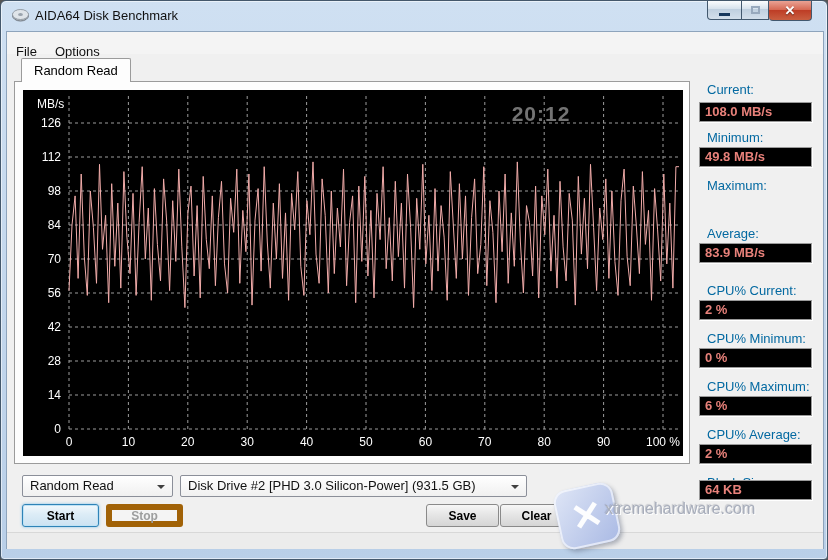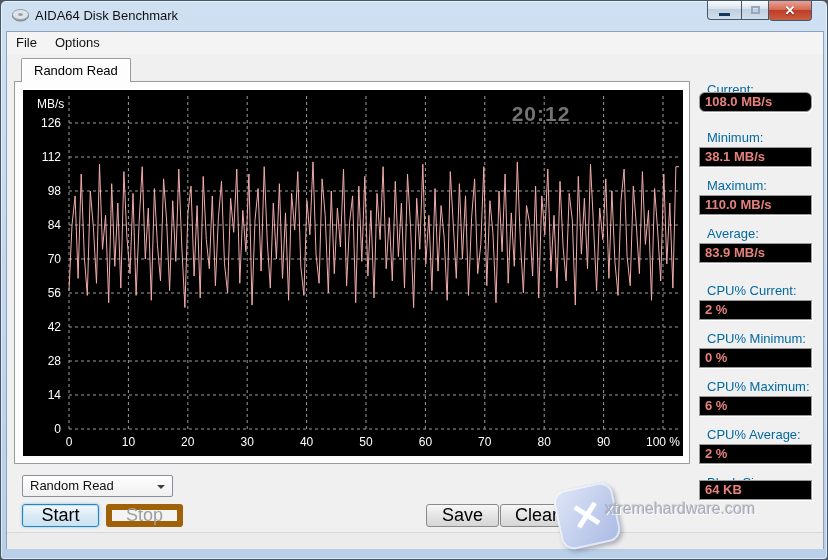--- a/index.html
+++ b/index.html
@@ -26,21 +26,21 @@
     color:#fff; font-weight:bold; font-size:12px; text-shadow:0 1px 1px rgba(0,0,0,.5); }
   .glyph-min { width:11px; height:3px; background:#16375c; margin-top:8px; }
   .glyph-max { width:9px; height:8px; border:2px solid #98a9bd; }
   .winbtn.close span{ font-size:13px; }
 
   
   .client { position:absolute; left:5px; top:30px; width:818px; height:518px;
     background:#f0f0f0; border:1px solid #8ea4bc; }
 
   .menubar { position:absolute; left:0; top:0; width:100%; height:22px; background:#f4f4f4; }
-  .menu-item { display:inline-block; padding:3px 9px; font-size:13px; color:#111; cursor:default; }
+  .menu-item { display:inline-block; padding:12px 9px; font-size:13px; color:#111; cursor:default; }
 
   
   .tab { position:absolute; left:14px; top:26px; height:24px; padding:4px 12px 0 12px;
     background:#fdfdfd; border:1px solid #9b9b9b; border-bottom:none;
     border-radius:2px 2px 0 0; font-size:13px; z-index:2; }
   .tabpage { position:absolute; left:7px; top:49px; width:676px; height:383px;
     background:#fdfdfd; border:1px solid #9b9b9b; z-index:1; }
 
   .chart { position:absolute; left:8px; top:8px; width:660px; height:366px; background:#000; }
   .chart svg { position:absolute; left:0; top:0; }
@@ -56,22 +56,22 @@
 
   
   .combo { position:absolute; height:22px; background:linear-gradient(#fff,#f0f0f0);
     border:1px solid #8b8f99; border-radius:2px; font-size:13px; color:#111;
     line-height:20px; padding-left:7px; cursor:default; }
   .combo .arrow { position:absolute; right:7px; top:9px; width:0; height:0;
     border-left:4px solid transparent; border-right:4px solid transparent;
     border-top:4px solid #404040; }
 
   
-  .btn { position:absolute; height:23px; border-radius:3px; font-size:18px;
-    display:flex; align-items:center; justify-content:center; cursor:default; }
+  .btn { position:absolute; height:23px; border-radius:3px; font-size:12px;
+    display:flex; align-items:center; justify-content:center; cursor:default;font-weight:bold; }
   .btn.default { border:1px solid #2f83b7; background:linear-gradient(#f2f8fc,#dcecf6 45%,#cbe2f2);
     box-shadow:0 0 3px #7fc0e8, inset 0 0 0 1px #bfe2f5; color:#000; }
   .btn.disabled { border:6px solid #a16207; background:#f4f4f4; color:#9d9e9e; }
   .btn.normal { border:1px solid #8a8a8a; background:linear-gradient(#f7f7f7,#e6e6e6 45%,#d5d5d5); color:#000; }
 
   .bottom-sep { position:absolute; left:0px; top:500px; width:100%; height:1px; background:#d8d8d8; }
   .bottom-strip { position:absolute; left:0; top:501px; width:100%; height:16px; background:#ececec; }
 
   
   .watermark { position:absolute; left:552px; top:483px; width:266px; height:70px; z-index:30; pointer-events:none; }
@@ -162,43 +162,46 @@
             <text x="38" y="343" fill="#fff" font-size="12" text-anchor="end" font-family="Liberation Sans, sans-serif">0</text>
             <text x="14" y="18" fill="#fff" font-size="12" font-family="Liberation Sans, sans-serif">MB/s</text>
             <polyline points="46.0,200.6 49.0,135.0 52.1,105.9 55.1,188.4 58.2,84.0 61.3,166.6 64.3,205.4 67.3,101.0 70.4,137.4 73.5,193.3 76.5,74.3 79.5,159.3 82.6,125.3 85.7,212.7 88.7,93.7 91.8,176.3 94.8,113.1 97.8,198.1 100.9,81.6 103.9,147.1 107.0,183.6 110.0,103.4 113.1,205.4 116.1,132.6 119.2,76.7 122.3,169.0 125.3,118.0 128.3,210.3 131.4,98.6 134.4,154.4 137.5,190.9 140.6,88.9 143.6,130.1 146.6,200.6 149.7,110.7 152.8,171.4 155.8,79.1 158.8,156.9 161.9,217.6 164.9,122.9 168.0,96.1 171.1,186.0 174.1,115.6 177.2,207.9 180.2,86.4 183.3,149.6 186.3,178.7 189.3,105.9 192.4,195.7 195.4,127.7 198.5,91.3 201.5,173.9 204.6,203.0 207.6,108.3 210.7,142.3 213.8,79.1 216.8,193.3 219.8,120.4 222.9,161.7 225.9,84.0 229.0,215.1 232.0,130.1 235.1,98.6 238.1,181.1 241.2,76.7 244.3,152.0 247.3,198.1 250.3,113.1 253.4,169.0 256.4,93.7 259.5,188.4 262.5,122.9 265.6,210.3 268.6,103.4 271.7,139.9 274.8,81.6 277.8,176.3 280.9,205.4 283.9,110.7 286.9,144.7 290.0,71.9 293.0,164.1 296.1,193.3 299.1,88.9 302.2,125.3 305.3,203.0 308.3,101.0 311.3,183.6 314.4,118.0 317.4,156.9 320.5,79.1 323.6,195.7 326.6,132.6 329.6,105.9 332.7,212.7 335.8,96.1 338.8,171.4 341.8,86.4 344.9,186.0 347.9,120.4 351.0,207.9 354.0,103.4 357.1,149.6 360.1,76.7 363.2,178.7 366.3,127.7 369.3,190.9 372.3,91.3 375.4,166.6 378.4,113.1 381.5,198.1 384.5,84.0 387.6,137.4 390.6,217.6 393.7,108.3 396.8,159.3 399.8,74.3 402.8,173.9 405.9,125.3 408.9,200.6 412.0,98.6 415.0,181.1 418.1,115.6 421.1,147.1 424.2,210.3 427.3,81.6 430.3,135.0 433.3,188.4 436.4,93.7 439.4,169.0 442.5,105.9 445.5,205.4 448.6,127.7 451.6,88.9 454.7,183.6 457.8,154.4 460.8,76.7 463.8,195.7 466.9,110.7 469.9,142.3 473.0,212.7 476.0,101.0 479.1,161.7 482.1,84.0 485.2,193.3 488.3,122.9 491.3,176.3 494.3,71.9 497.4,152.0 500.4,203.0 503.5,115.6 506.5,132.6 509.6,186.0 512.6,96.1 515.7,207.9 518.8,105.9 521.8,144.7 524.8,79.1 527.9,181.1 531.0,125.3 534.0,198.1 537.0,91.3 540.1,156.9 543.1,190.9 546.2,103.4 549.3,130.1 552.3,215.1 555.3,86.4 558.4,164.1 561.4,108.3 564.5,178.7 567.5,74.3 570.6,137.4 573.6,200.6 576.7,118.0 579.8,149.6 582.8,88.9 585.9,188.4 588.9,101.0 591.9,171.4 595.0,205.4 598.0,110.7 601.1,79.1 604.1,166.6 607.2,195.7 610.3,96.1 613.3,135.0 616.4,183.6 619.4,81.6 622.4,154.4 625.5,120.4 628.5,210.3 631.6,98.6 634.6,139.9 637.7,190.9 640.8,84.0 643.8,173.9 646.8,113.1 649.9,198.1 652.9,76.7 656.0,76.7" fill="none" stroke="#f2acaa" stroke-width="1"></polyline>
           </svg>
         <div class="clock" id="clock" style="color: #737373;">20:12</div>
       </div>
     </div>
 
     <div class="stats" id="stats">
         <div class="stat-label" style="top: 50px;">Current:</div>
-        <div class="stat-value" style="top: 60px; border-radius: 6px;">108.0 MB/s</div>
+        <div class="stat-value" style="top: 70px;">108.0 MB/s</div>
         <div class="stat-label" style="top: 98px;">Minimum:</div>
-        <div class="stat-value" style="top: 115px;">38.1 MB/s</div>
+        <div class="stat-value" style="top: 115px;">49.8 MB/s</div>
         <div class="stat-label" style="top: 146px;">Maximum:</div>
-        <div class="stat-value" style="top: 163px;">110.0 MB/s</div>
         <div class="stat-label" style="top: 194px;">Average:</div>
         <div class="stat-value" style="top: 211px;">83.9 MB/s</div>
         <div class="stat-label" style="top: 251px;">CPU% Current:</div>
         <div class="stat-value" style="top: 268px;">2 %</div>
         <div class="stat-label" style="top: 299px;">CPU% Minimum:</div>
         <div class="stat-value" style="top: 316px;">0 %</div>
         <div class="stat-label" style="top: 347px;">CPU% Maximum:</div>
         <div class="stat-value" style="top: 364px;">6 %</div>
         <div class="stat-label" style="top: 395px;">CPU% Average:</div>
         <div class="stat-value" style="top: 412px;">2 %</div>
         <div class="stat-label" style="top: 443px;">Block Size:</div>
         <div class="stat-value" style="top: 448px;">64 KB</div>
       </div>
 
     <div class="combo" style="left:15px; top:443px; width:151px;">
       <span>Random Read</span>
       <span class="arrow"></span>
     </div>
+    <div class="combo" style="left:173px; top:443px; width:347px;">
+      <span>Disk Drive #2  [PHD 3.0 Silicon-Power]  (931.5 GB)</span>
+      <span class="arrow"></span>
+    </div>
 
     <div class="btn default" style="left:15px;  top:472px; width:77px;">Start</div>
     <div class="btn disabled" style="left:99px;  top:472px; width:77px;">Stop</div>
     <div class="btn normal" style="left:419px; top:472px; width:73px;">Save</div>
     <div class="btn normal" style="left:493px; top:472px; width:73px;">Clear</div>
 
     <div class="bottom-sep"></div>
     <div class="bottom-strip"></div>
   </div>
 

